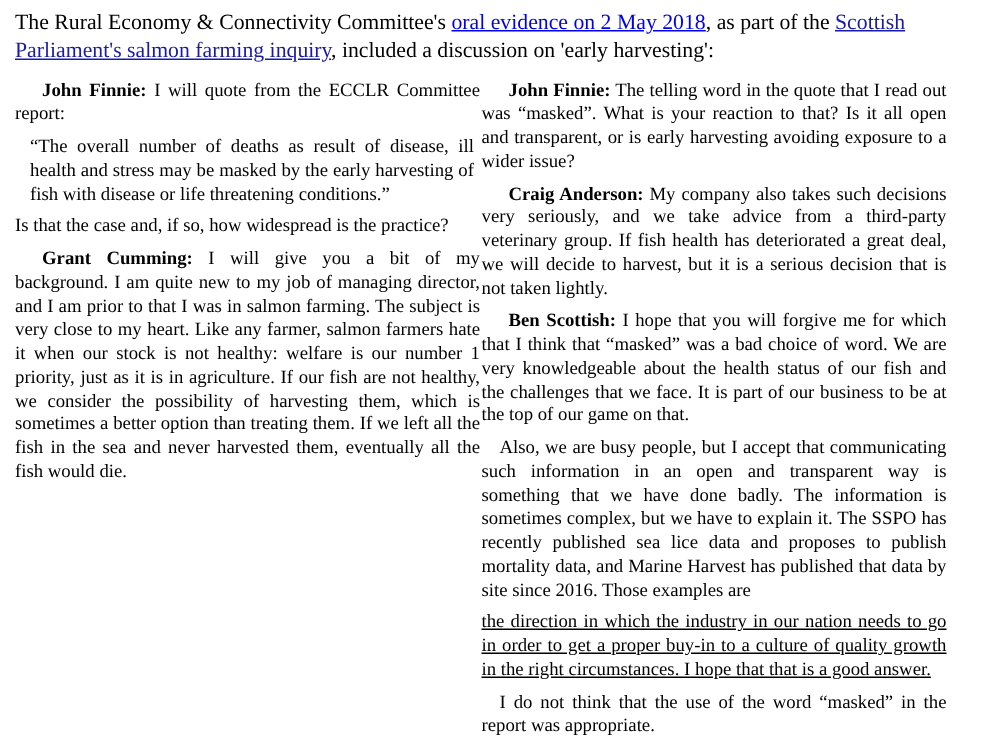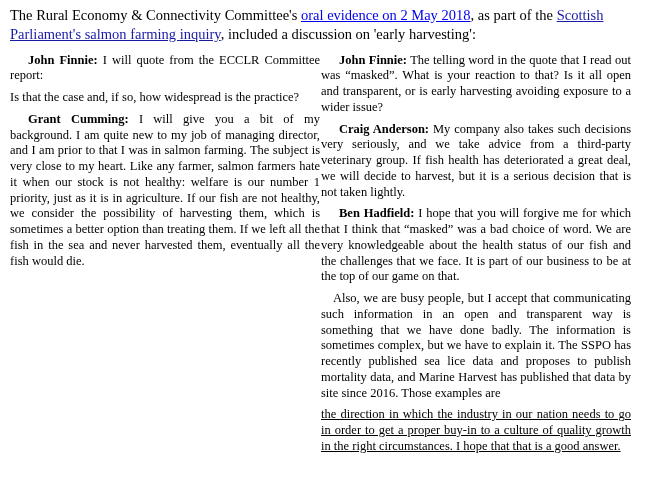--- a/index.html
+++ b/index.html
@@ -83,20 +83,21 @@
   </p>
 
   <div class="columns">
 
     <div class="col">
 
       <p class="speech">
         <span class="speaker">John Finnie:</span><span> I will quote from the ECCLR Committee report:</span>
       </p>
 
+      <p class="quote">“The overall number of deaths as result of disease, ill health and stress may be masked by the early harvesting of fish with disease or life threatening conditions.”</p>
 
       <p class="plain">Is that the case and, if so, how widespread is the practice?</p>
 
       <p class="speech">
         <span class="speaker">Grant Cumming:</span><span> I will give you a bit of my background. I am quite new to my job of managing director, and I am prior to that I was in salmon farming. The subject is very close to my heart. Like any farmer, salmon farmers hate it when our stock is not healthy: welfare is our number 1 priority, just as it is in agriculture. If our fish are not healthy, we consider the possibility of harvesting them, which is sometimes a better option than treating them. If we left all the fish in the sea and never harvested them, eventually all the fish would die.</span>
       </p>
 
 
     </div>
 
@@ -104,24 +105,25 @@
 
       <p class="speech">
         <span class="speaker">John Finnie:</span><span> The telling word in the quote that I read out was “masked”. What is your reaction to that? Is it all open and transparent, or is early harvesting avoiding exposure to a wider issue?</span>
       </p>
 
       <p class="speech">
         <span class="speaker">Craig Anderson:</span><span> My company also takes such decisions very seriously, and we take advice from a third-party veterinary group. If fish health has deteriorated a great deal, we will decide to harvest, but it is a serious decision that is not taken lightly.</span>
       </p>
 
       <p class="speech">
-        <span class="speaker">Ben Hadfield:</span><span> I hope that you will forgive me for which that I think that “masked” was a bad choice of word. We are very knowledgeable about the health status of our fish and the challenges that we face. It is part of our business to be at the top of our game on that.</span>
+        <span class="speaker">Ben Scottish:</span><span> I hope that you will forgive me for which that I think that “masked” was a bad choice of word. We are very knowledgeable about the health status of our fish and the challenges that we face. It is part of our business to be at the top of our game on that.</span>
       </p>
 
       <p class="indent-para">Also, we are busy people, but I accept that communicating such information in an open and transparent way is something that we have done badly. The information is sometimes complex, but we have to explain it. The SSPO has recently published sea lice data and proposes to publish mortality data, and Marine Harvest has published that data by site since 2016. Those examples are</p>
 
       <p class="plain tail">the direction in which the industry in our nation needs to go in order to get a proper buy-in to a culture of quality growth in the right circumstances. I hope that that is a good answer.</p>
 
+      <p class="indent-para">I do not think that the use of the word “masked” in the report was appropriate.</p>
 
     </div>
 
   </div>
 </div>
 
 </body></html>

